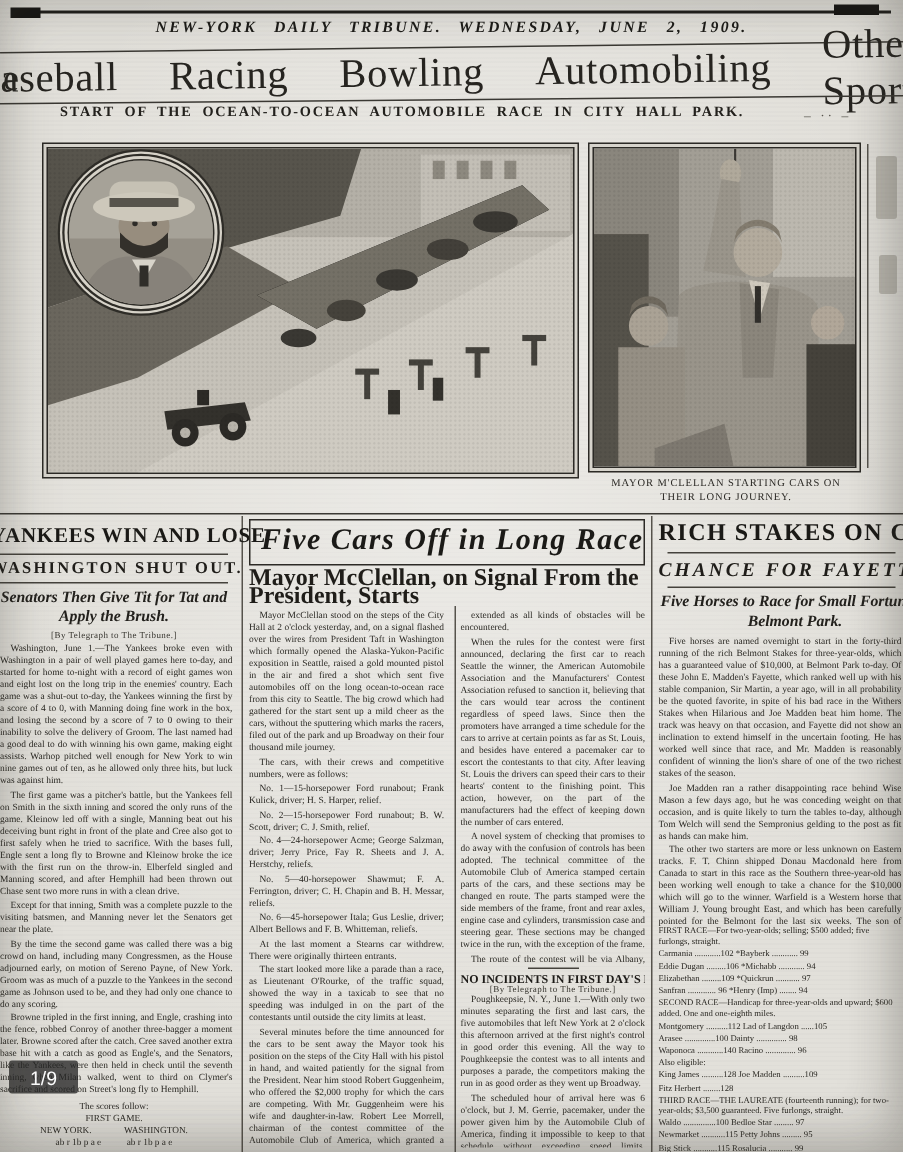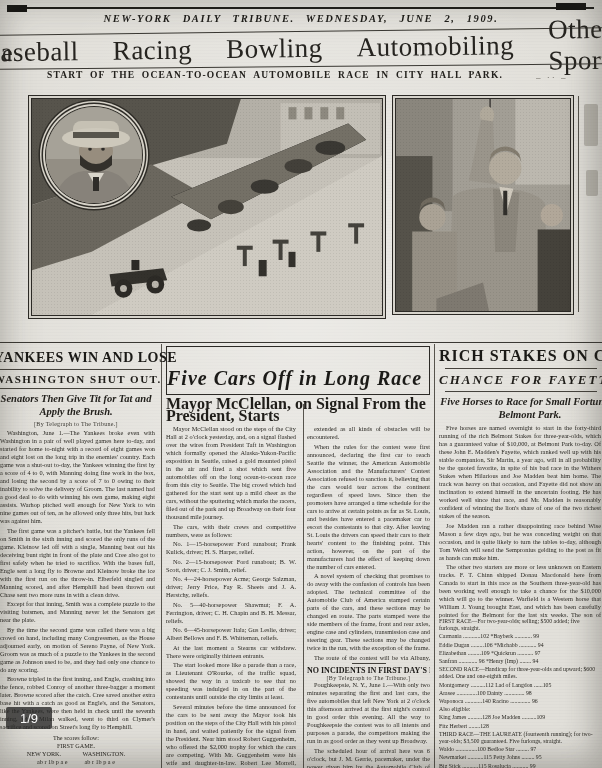--- a/index.html
+++ b/index.html
@@ -17,42 +17,42 @@
   
   .topline{position:absolute;left:8px;top:7px;width:586px;height:2px;background:#1d1c19;}
   .blob{position:absolute;background:#151412;}
   .masthead{position:absolute;left:0;top:13px;width:602px;text-align:center;
     font-weight:bold;font-size:10.5px;letter-spacing:1.6px;word-spacing:7px;color:#1c1b18;font-style:italic;}
   .banner{position:absolute;left:0;top:32px;width:602px;height:33px;display:flex;align-items:center;
     justify-content:center;gap:17px;transform:rotate(-0.8deg);}
   .banner .w{font-size:27px;color:#262420;letter-spacing:0.5px;}
   .banner svg{display:block;}
   .frag{position:absolute;left:2px;top:40px;font-size:24px;color:#262420;}
-  .photoban{position:absolute;left:40px;top:70px;width:470px;text-align:center;
+  .photoban{position:absolute;left:40px;top:70px;width:470px;text-align:left;
     font-weight:bold;font-size:9.5px;letter-spacing:1.2px;word-spacing:3px;color:#23211d;}
   .bandash{position:absolute;left:536px;top:72px;font-size:9px;letter-spacing:2px;color:#56534c;}
   
   .pframe{position:absolute;border:1.6px solid #2c2a26;background:#d7d4cc;padding:2px;}
   .pframe .inner{width:100%;height:100%;border:1px solid #2c2a26;box-sizing:border-box;overflow:hidden;position:relative;
     background:#c6c2b9;}
   .grain{position:absolute;inset:0;background:radial-gradient(rgba(0,0,0,0.07) 0.6px, transparent 0.9px);background-size:3px 3px;pointer-events:none;}
   .inset{position:absolute;left:14px;top:8px;width:96px;height:96px;border-radius:50%;overflow:hidden;
     box-shadow:0 0 0 1px #2e2c27, 0 0 0 3px #d6d2c8, 0 0 0 4.5px #2e2c27, 0 0 0 6px #d6d2c8, 0 0 0 7.5px #2e2c27;}
   .cap{position:absolute;text-align:center;font-size:7px;letter-spacing:0.6px;color:#2b2925;line-height:9px;}
   
   .headline1{font-weight:bold;font-size:14px;letter-spacing:0.5px;text-align:center;white-space:nowrap;color:#1a1916;}
   .headline2{font-weight:bold;font-size:12px;letter-spacing:1.5px;text-align:center;white-space:nowrap;color:#1f1d19;}
   .deck{font-style:italic;font-weight:bold;font-size:10.5px;text-align:center;line-height:13px;color:#23211d;}
   .byline{font-size:6px;text-align:center;color:#3a3832;letter-spacing:0.3px;}
   .hr{border:none;border-top:1px solid #45423c;margin:3px 6px;}
   .col p{font-size:6.3px;line-height:8px;text-align:justify;text-indent:7px;margin:0 0 1.5px;color:#2a2823;}
   .col{position:absolute;display:flex;flex-direction:column;}
   .paras{flex:1;overflow:hidden;}
   .scoreline{font-size:6.2px;text-align:center;line-height:8px;white-space:pre;color:#2a2823;}
-  .boxhead{border:1.5px solid #2c2a26;text-align:left;padding:20px 0 4px;}
+  .boxhead{border:1.5px solid #2c2a26;text-align:right;padding:2px 0 4px;}
   .script{font-style:italic;font-weight:bold;font-size:20px;letter-spacing:1px;color:#1b1a17;}
   .subhead{font-weight:bold;font-size:16px;text-align:left;line-height:12px;margin-top:3px;color:#1f1d19;}
   .bodyrow{display:flex;gap:11px;overflow:hidden;margin-top:3px;}
   .subart-h{font-weight:bold;font-size:8px;text-align:center;white-space:nowrap;overflow:hidden;color:#1d1b18;}
   .mini-div{width:34px;border-top:1px solid #45423c;margin:2px auto 2px;}
   .prog .prog-line{font-size:5.8px;line-height:7.2px;margin:0 0 1px;text-align:left;text-indent:0;color:#2a2823;}
   
   .badge{position:absolute;left:6px;top:707px;width:46px;height:22px;border-radius:2px;
     background:rgba(38,38,38,0.78);color:#fff;font-family:"Liberation Sans",sans-serif;
     font-size:13px;display:flex;align-items:center;justify-content:center;cursor:pointer;}
@@ -200,20 +200,24 @@
         <path d="M40,196 L86,180 L92,208 L40,208 Z" fill="#7e7970"></path>
       </svg>
       <div class="grain"></div>
     </div>
   </div>
 
   <div class="vrule" style="left:578px;top:96px;height:216px;"></div>
   <div class="smudge" style="left:584px;top:104px;width:14px;height:42px;"></div>
   <div class="smudge" style="left:586px;top:170px;width:12px;height:26px;"></div>
 
+  <div class="cap" style="left:396px;top:318px;width:176px;">
+    <div>MAYOR M'CLELLAN STARTING CARS ON</div>
+    <div>THEIR LONG JOURNEY.</div>
+  </div>
 
   <div class="rule" style="left:0;top:342px;width:602px;"></div>
   <div class="vrule" style="left:161px;top:344px;height:424px;"></div>
   <div class="vrule" style="left:434px;top:344px;height:424px;"></div>
   <div class="vrule" style="left:303px;top:404px;height:364px;"></div>
 
   <div class="col" style="left:-6px;top:350px;width:164px;height:418px;">
     <div class="headline1">YANKEES WIN AND LOSE</div>
     <hr class="hr">
     <div class="headline2" style="font-size:11px;">WASHINGTON SHUT OUT.</div>

